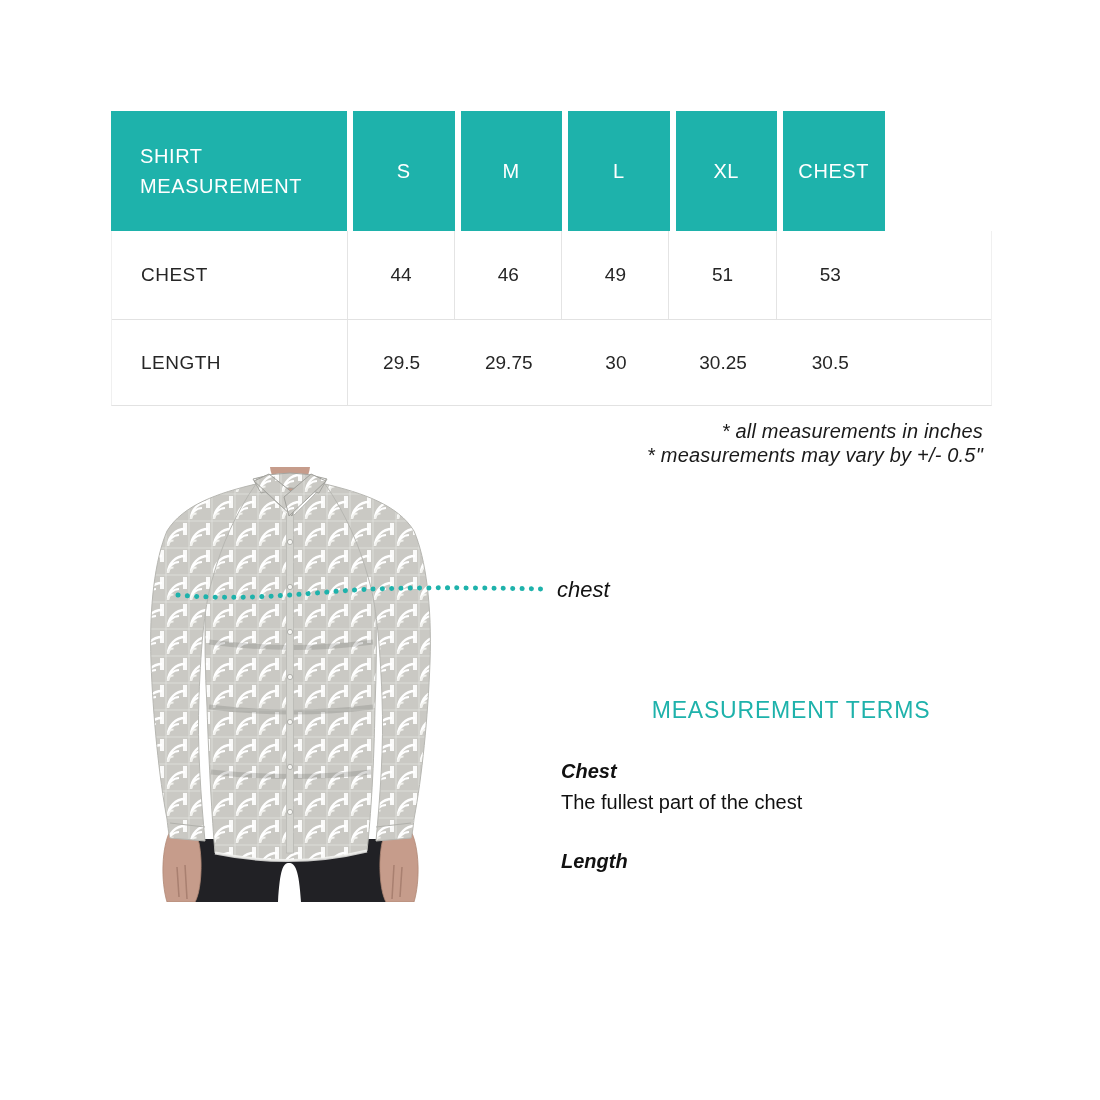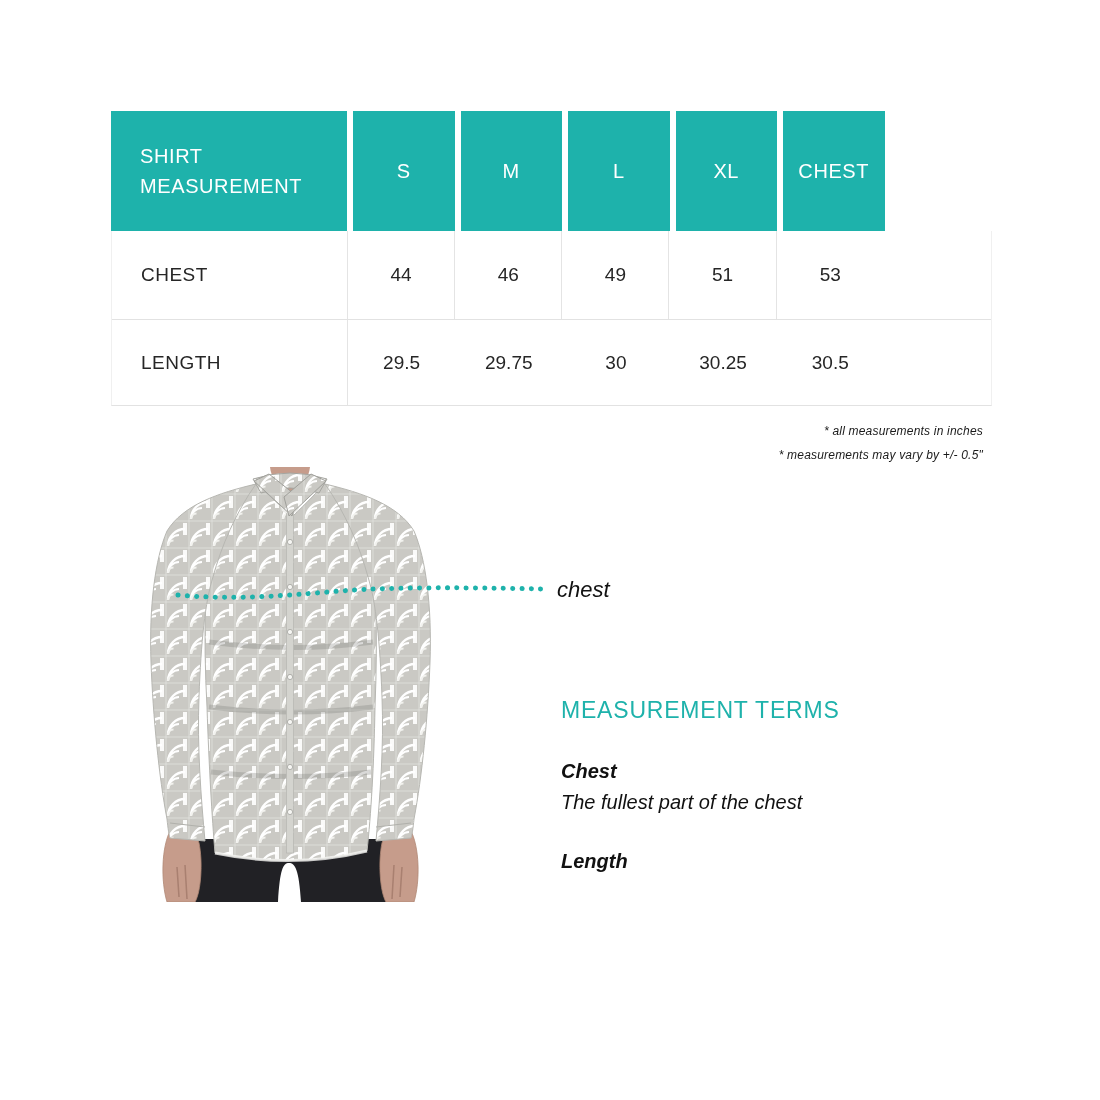--- a/index.html
+++ b/index.html
@@ -26,42 +26,42 @@
   .t-body .cell.first{justify-content:flex-start;padding-left:29px;letter-spacing:.5px;}
   .row-chest .cell{height:88px;border-right:1px solid #e4e4e4;}
   .row-chest .cell:last-child{border-right:none;}
   .row-chest{border-bottom:1px solid #e2e2e2;}
   .row-length .cell{height:85px;}
   .row-length .cell.first{border-right:1px solid #e4e4e4;}
 
   
   .notes{
     position:absolute;top:419px;right:117px;text-align:right;
-    font-style:italic;font-size:12px;line-height:24px;color:#1a1a1a;letter-spacing:.2px;
+    font-style:italic;font-size:20px;line-height:24px;color:#1a1a1a;letter-spacing:.2px;
   }
 
   
   .figure{position:absolute;left:143px;top:467px;width:295px;height:435px;}
   .figure svg{display:block;}
 
   
   .chest-line{position:absolute;left:172px;top:578px;width:382px;height:30px;pointer-events:none;}
   .chest-label{
     position:absolute;left:557px;top:577px;
     font-size:22px;font-style:italic;color:#121212;
   }
 
   
   .terms{position:absolute;left:561px;top:697px;width:460px;}
   .terms h2{
-    margin:0;font-size:23px;font-weight:400;letter-spacing:.8px;color:#1eb2ab;
+    margin:0;font-size:23px;font-weight:400;letter-spacing:.8px;color:#1eb2ab;text-align:center;
   }
   .term-block{margin-top:36px;}
   .term-name{font-size:20px;font-weight:bold;font-style:italic;color:#111;}
-  .term-def{font-size:20px;color:#111;margin-top:8px;font-style:italic;}
+  .term-def{font-size:20px;color:#111;margin-top:8px;}
 </style>
 </head>
 <body>
 
 <div class="size-table">
   <div class="t-row t-head">
     <div class="cell first">SHIRT MEASUREMENT</div>
     <div class="cell">S</div>
     <div class="cell">M</div>
     <div class="cell">L</div>

